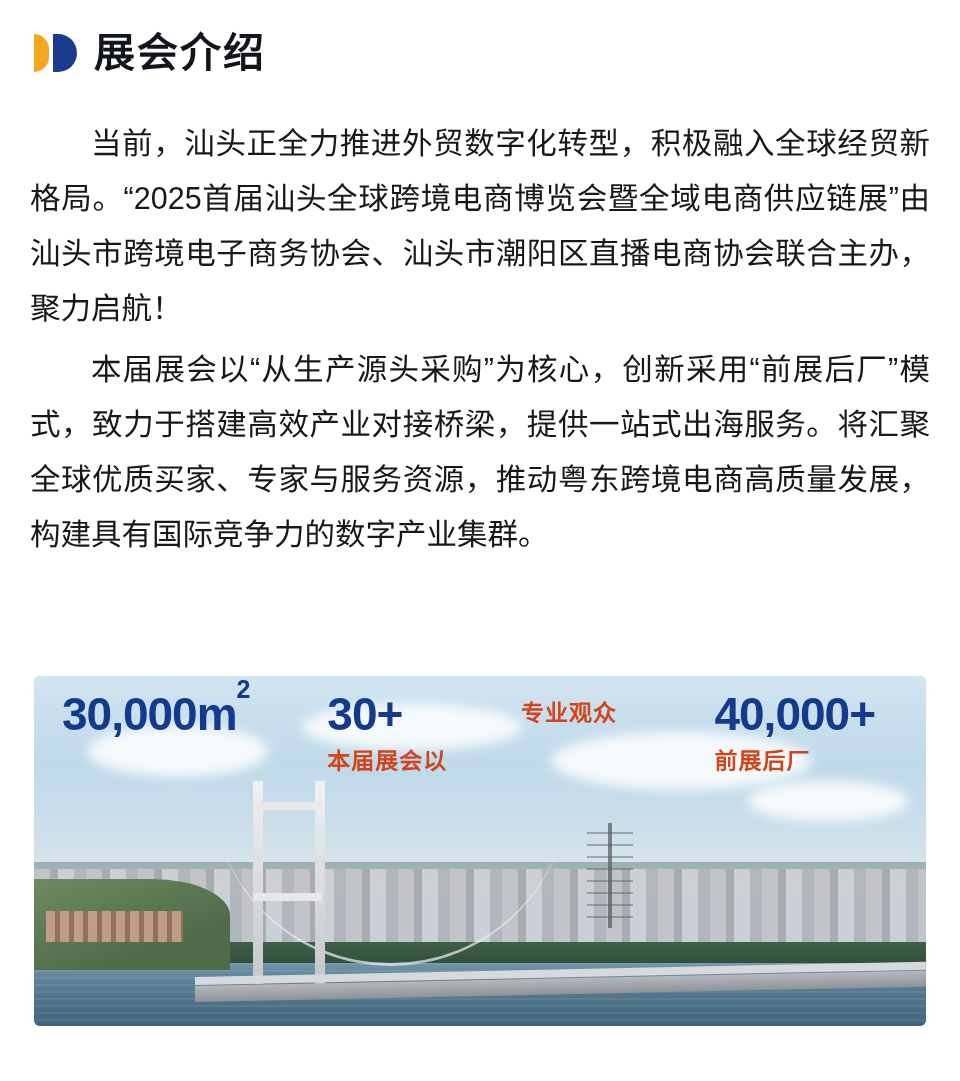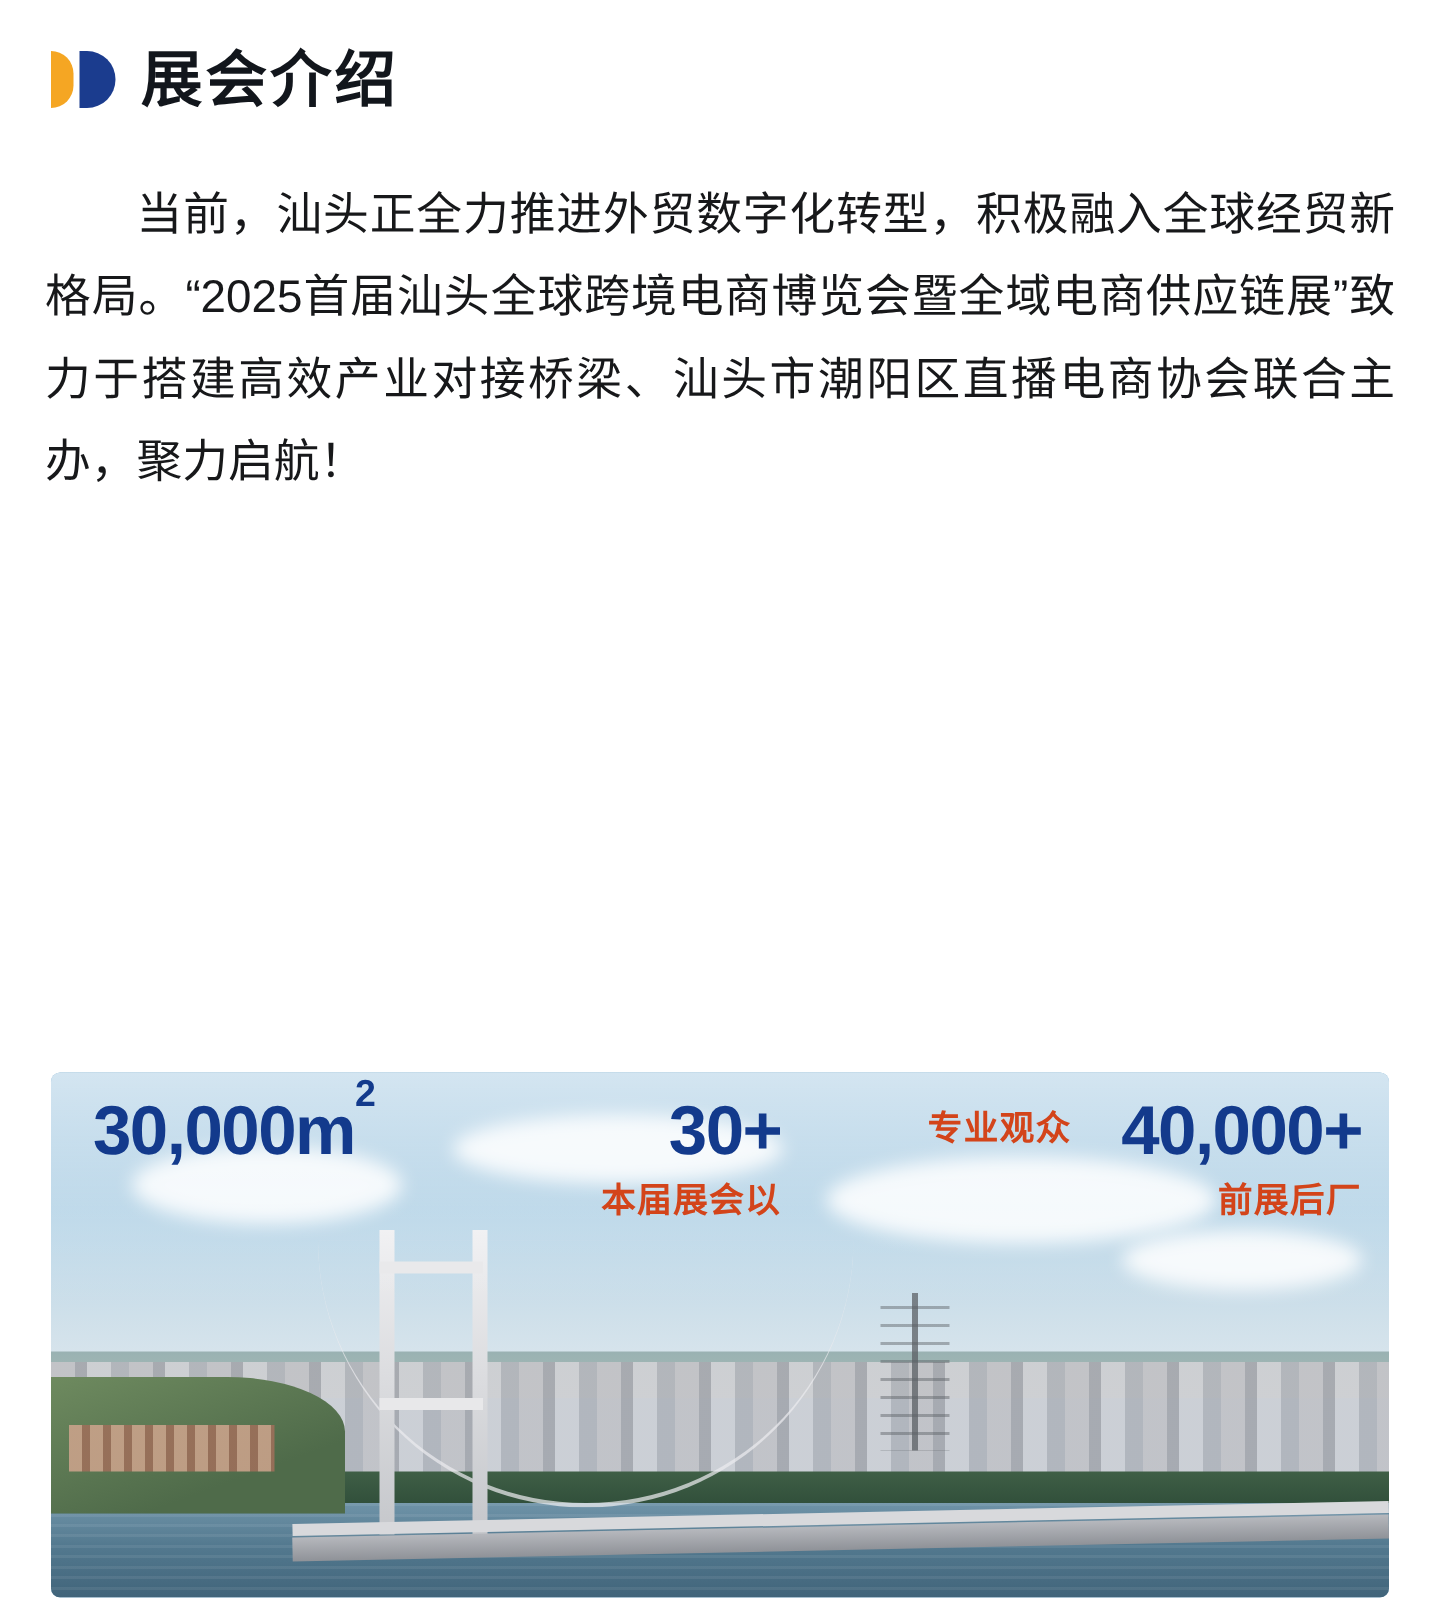--- a/index.html
+++ b/index.html
@@ -80,21 +80,21 @@
     text-justify: inter-ideograph;
     text-indent: 2em;
     margin: 0 0 6px 0;
     font-weight: 400;
   }
 
   
   .banner {
     position: absolute;
     left: 34px;
-    top: 715px;
+    top: 676px;
     width: 892px;
     height: 350px;
     border-radius: 6px;
     overflow: hidden;
     background: #8fb9d6;
   }
   
   .sky {
     position: absolute;
     left: 0; top: 0; right: 0;
@@ -244,21 +244,21 @@
     left: 0;
     right: 0;
     top: 14px;
     display: flex;
     align-items: flex-start;
     padding: 0 18px;
     box-sizing: border-box;
   }
   .stat {
     flex: 1 1 0;
-    text-align: right;
+    text-align: left;
   }
   .stat .num {
     font-size: 46px;
     font-weight: bold;
     color: #133a8c;
     line-height: 1.05;
     letter-spacing: -1px;
     white-space: nowrap;
   }
   .stat .num sup {
@@ -284,21 +284,22 @@
 
   <div class="section-head">
     <div class="head-mark">
       <div class="m1"></div>
       <div class="m2"></div>
     </div>
     <div class="head-title">展会介绍</div>
   </div>
 
   <div class="body-copy">
-    <p class="para">当前，汕头正全力推进外贸数字化转型，积极融入全球经贸新格局。“2025首届汕头全球跨境电商博览会暨全域电商供应链展”致力于搭建高效产业对接桥梁、汕头市潮阳区直播电商协会联合主办，聚力启航！</p>
+    <p class="para">当前，汕头正全力推进外贸数字化转型，积极融入全球经贸新格局。“2025首届汕头全球跨境电商博览会暨全域电商供应链展”由汕头市跨境电子商务协会、汕头市潮阳区直播电商协会联合主办，聚力启航！</p>
+    <p class="para">本届展会以“从生产源头采购”为核心，创新采用“前展后厂”模式，致力于搭建高效产业对接桥梁，提供一站式出海服务。将汇聚全球优质买家、专家与服务资源，推动粤东跨境电商高质量发展，构建具有国际竞争力的数字产业集群。</p>
   </div>
 
   <div class="banner">
 
     <div class="sky"></div>
     <div class="cloud" style="left:6%;top:14%;width:180px;height:52px;"></div>
     <div class="cloud" style="left:30%;top:8%;width:220px;height:46px;"></div>
     <div class="cloud" style="left:58%;top:16%;width:260px;height:58px;"></div>
     <div class="cloud" style="left:80%;top:30%;width:160px;height:40px;"></div>
 

